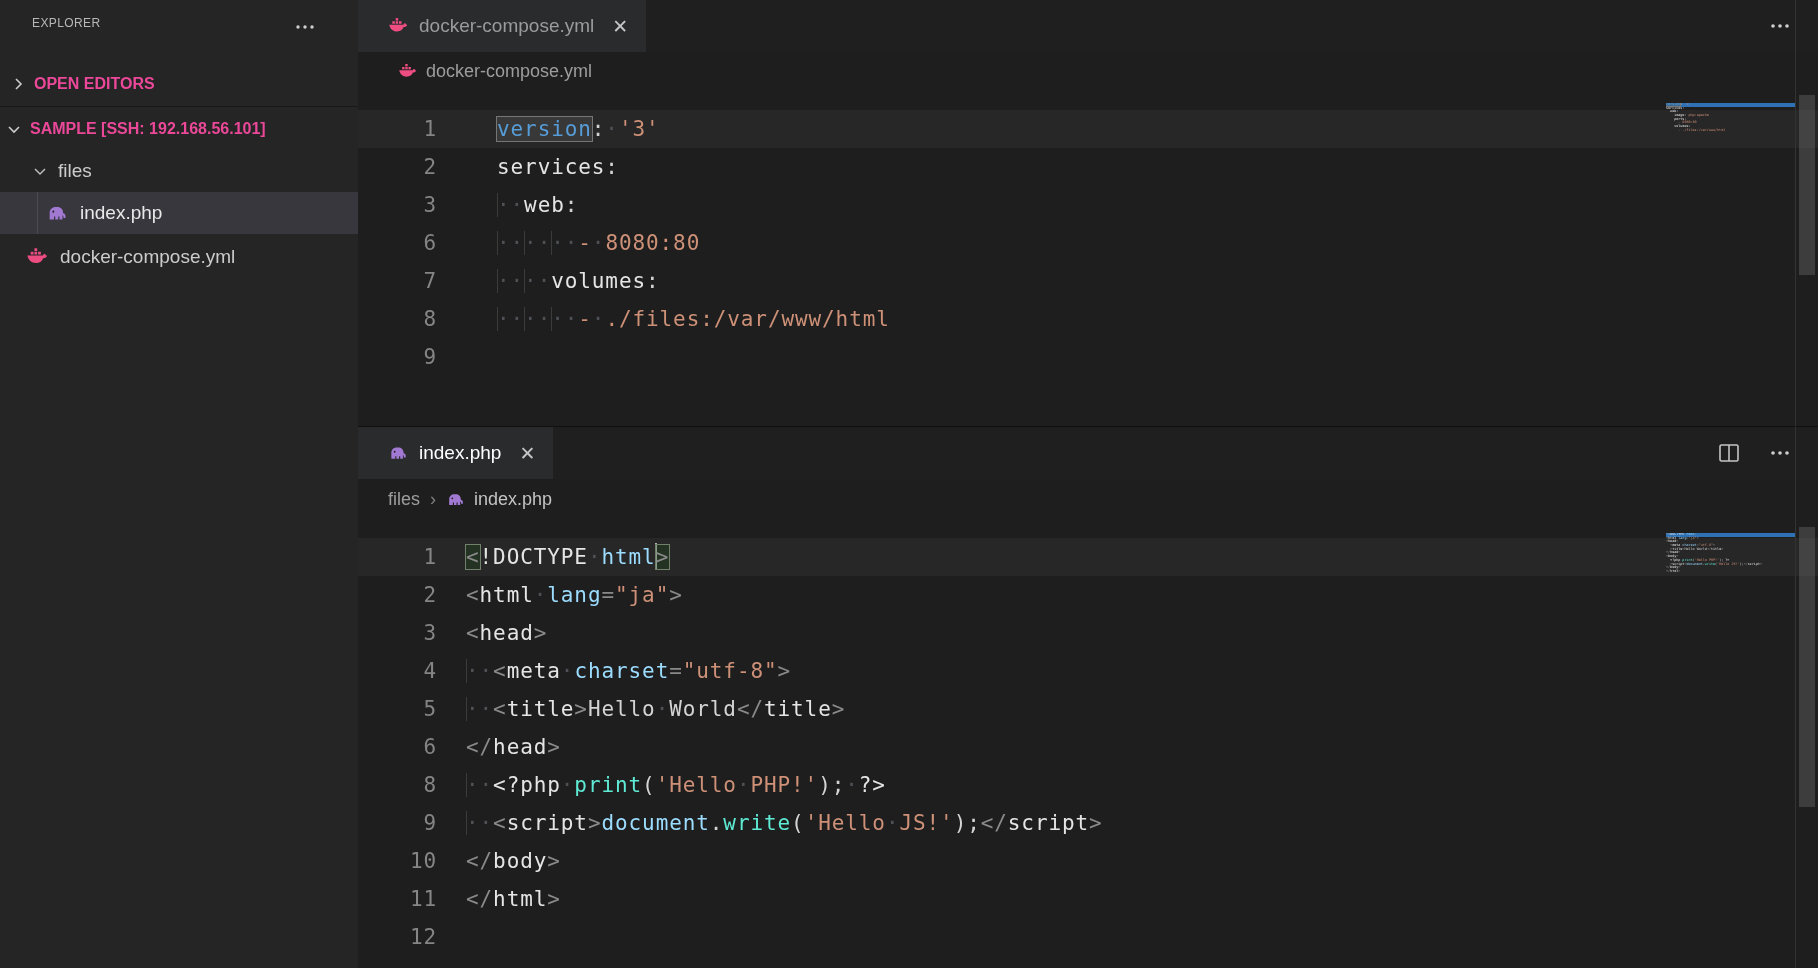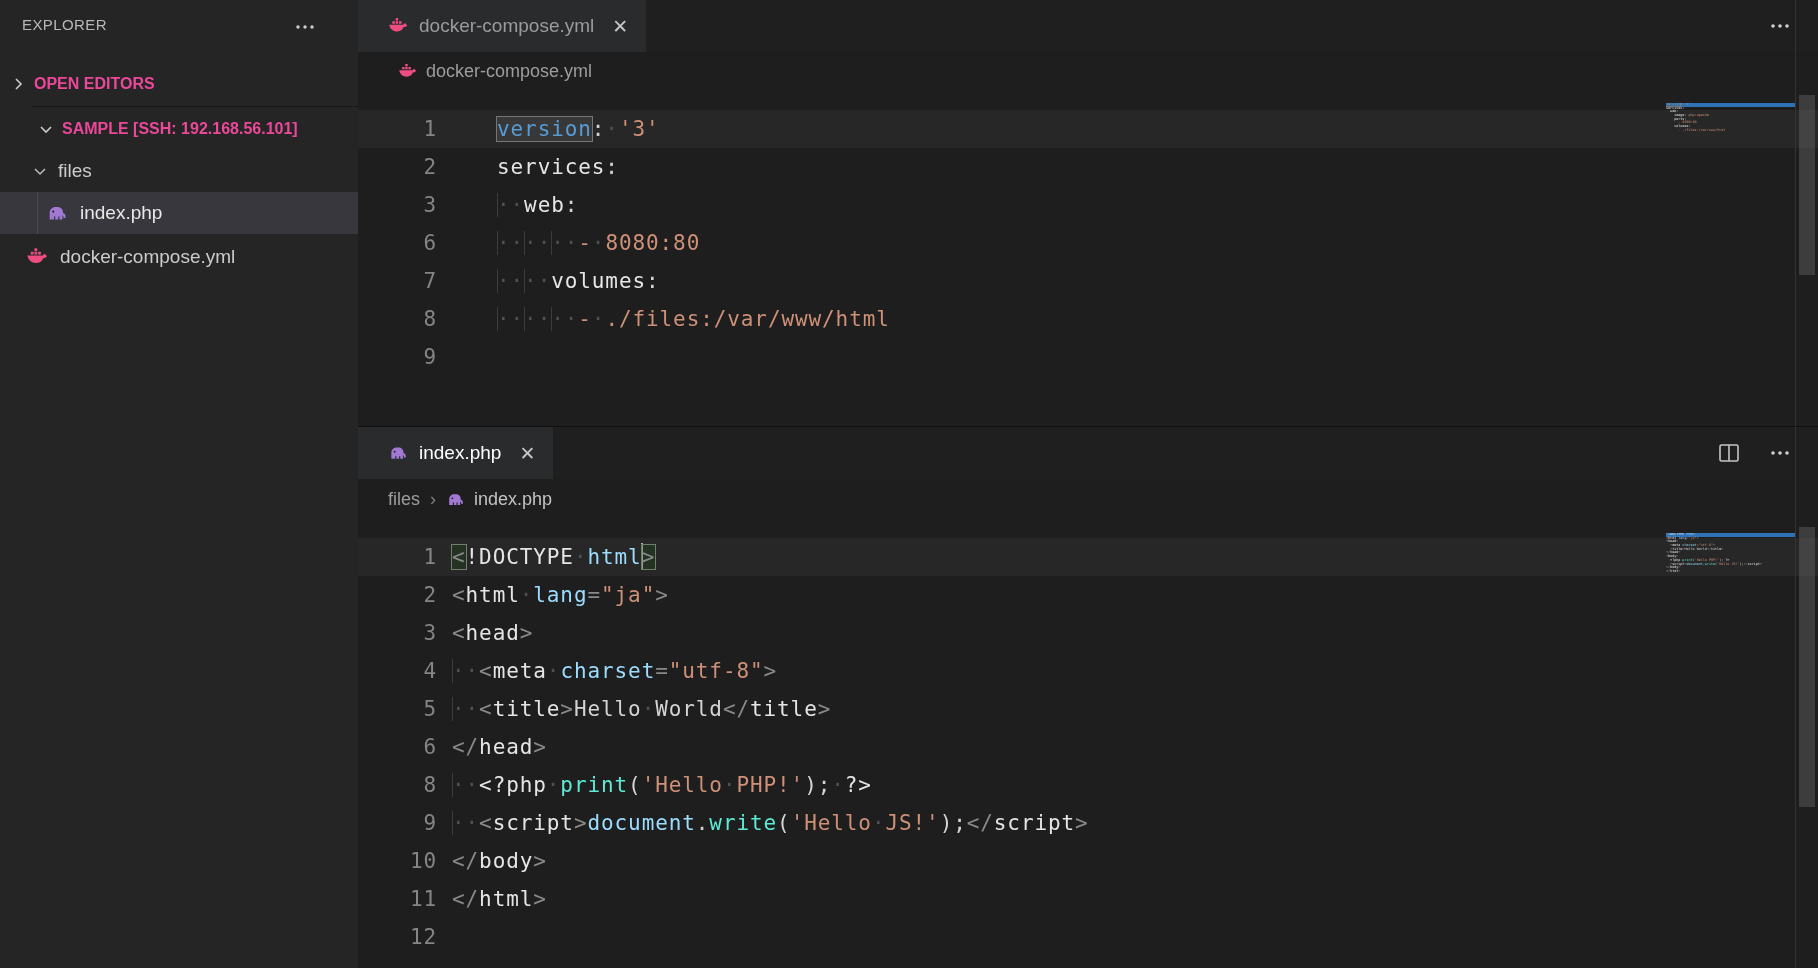--- a/index.html
+++ b/index.html
@@ -2,26 +2,26 @@
 <html><head>
 <meta charset="utf-8">
 <style>
   * { margin:0; padding:0; box-sizing:border-box; }
   html,body { width:1818px; height:968px; overflow:hidden; background:#1e1e1e;
               font-family:"Liberation Sans","DejaVu Sans",sans-serif; }
 
   
   .sidebar { position:absolute; left:0; top:0; width:358px; height:968px; background:#252526; color:#cccccc; }
   .sb-title-row { position:absolute; left:0; top:0; width:100%; height:52px; }
-  .sb-title { position:absolute; left:22px; top:16px; font-size:15px; color:#b8b8b8; letter-spacing:.4px; }
+  .sb-title { position:absolute; left:32px; top:16px; font-size:12px; color:#b8b8b8; letter-spacing:.4px; }
   .sb-more { position:absolute; right:42px; top:16px; }
   .section-row { position:absolute; left:0; width:100%; height:44px; display:flex; align-items:center; font-weight:bold; color:#ec4899; }
   .section-row .chev { margin-left:10px; margin-right:8px; }
   .sec-open { top:62px; font-size:16px; }
-  .sec-sample { top:106px; font-size:16px; border-top:1px solid rgba(0,0,0,.35);margin-left:32px; }
+  .sec-sample { top:106px; font-size:16px; border-top:1px solid rgba(0,0,0,.35); }
   .sec-sample .chev { margin-left:6px; }
   .tree-row { position:absolute; left:0; width:100%; height:42px; display:flex; align-items:center; font-size:19px; color:#cccccc; }
   .row-files { top:150px; }
   .row-files .chev { margin-left:32px; margin-right:10px; }
   .row-index { top:192px; background:#37373d; color:#e8e8e8; }
   .row-index .file-icon { margin-left:46px; }
   .row-docker { top:236px; }
   .row-docker .file-icon { margin-left:26px; }
   .file-icon { width:22px; height:22px; margin-right:12px; flex:0 0 auto; }
   .tree-guide { position:absolute; left:37px; top:192px; width:1px; height:42px; background:#4b4b52; }
@@ -54,21 +54,21 @@
   .code { position:absolute; left:0; right:0; bottom:0; overflow:hidden;
           font-family:"DejaVu Sans Mono","Liberation Mono",monospace;
           font-size:21px; letter-spacing:0.9px; }
   .eg-top .code { top:92px; padding-top:18px; }
   .eg-bottom .code { top:92px; padding-top:19px; }
   .code-line { height:38px; line-height:38px; white-space:pre; position:relative; }
   .code-line.cur-line { background:rgba(255,255,255,0.045); }
   .ln { display:inline-block; width:79px; text-align:right; color:#858585; }
   .lc { display:inline-block; }
   .eg-top .lc { margin-left:60px; }
-  .eg-bottom .lc { margin-left:15px; }
+  .eg-bottom .lc { margin-left:29px; }
 
   .c-k { color:#e5e5e5; }
   .c-a { color:#9cdcfe; }
   .c-s { color:#ce9178; }
   .c-p { color:#8a8a8a; }
   .c-t { color:#d4d4d4; }
   .c-f { color:#5eead4; }
   .c-w { color:#4d5156; }
   .c-hl { color:#569cd6; background:rgba(90,90,90,.35); outline:1px solid #767676; }
   .c-bm { outline:1px solid #70806a; background:rgba(25,90,25,.22); }

